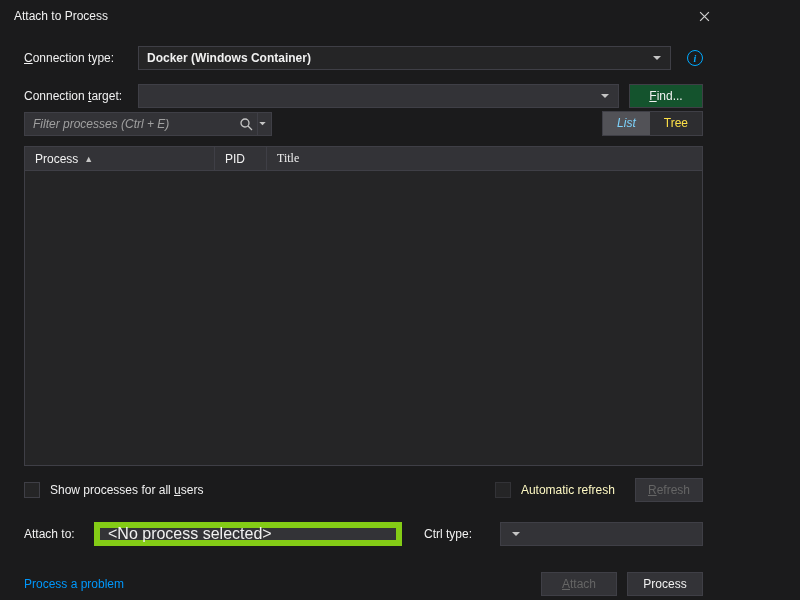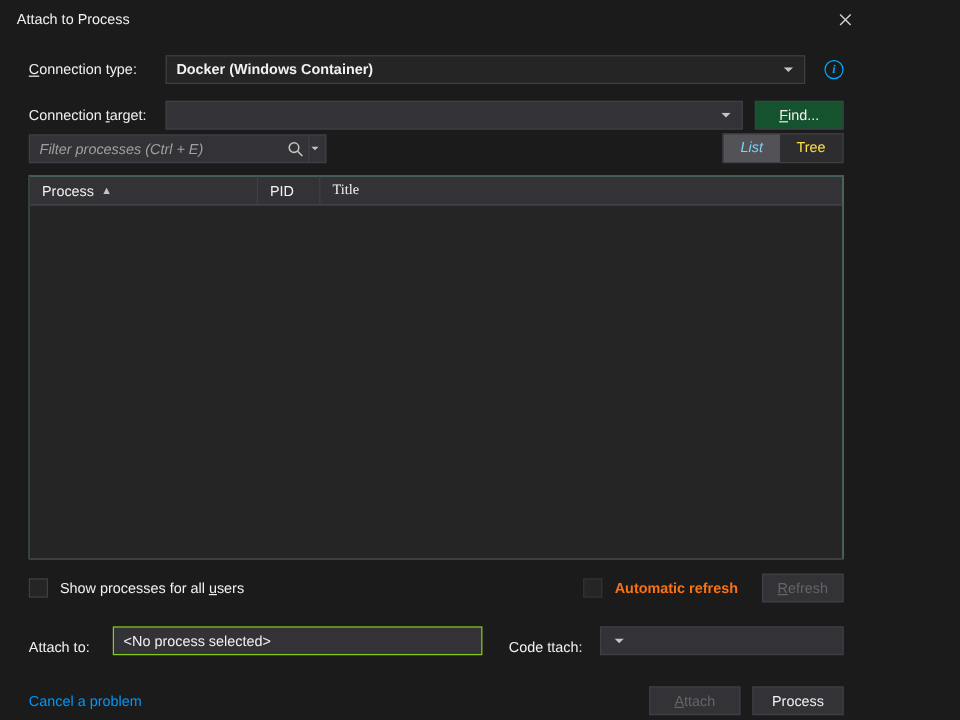--- a/index.html
+++ b/index.html
@@ -37,25 +37,25 @@
   .grid-header .col { display: flex; align-items: center; padding: 0 10px; font-size: 12px; color: #f1f1f1; border-right: 1px solid #3f3f46; }
   .grid-header .col:last-child { border-right: none; font-family: Liberation Serif, serif; }
   .col-process { width: 190px; gap: 6px; }
   .col-pid { width: 52px; }
   .col-title { flex: 1; }
   .sort-arrow { font-size: 9px; color: #c5c5c5; }
   .grid-body { flex: 1; background: #252526; }
   .checkbox-row { display: flex; align-items: center; margin-top: 12px; gap: 10px; }
   .chk { width: 16px; height: 16px; border: 1px solid #3f3f46; background: #252526; cursor: pointer; }
   .chk-label { font-size: 12px; color: #f1f1f1; }
-  .chk-label.disabled { color: #f97316; font-weight: bold; }
+  .chk-label.disabled { color: #fef9c3; }
   .chk.disabled { border-color: #333337; }
-  .attach-row { display: flex; align-items: flex-end; margin-top: 20px; gap: 10px; }
+  .attach-row { display: flex; align-items: center; margin-top: 20px; gap: 10px; }
   .attach-row .label-sm { font-size: 12px; color: #f1f1f1; }
-  .textfield { height: 24px; background: #333337; border: 1px solid #84cc16; display: flex; align-items: center; padding: 0 8px; font-size: 12px; color: #f1f1f1; }
+  .textfield { height: 24px; background: #333337; border: 6px solid #84cc16; display: flex; align-items: center; padding: 0 8px; font-size: 16px; color: #f1f1f1; }
   .link-row { margin-top: 26px; display: flex; align-items: center; }
   .link { color: #0097fb; font-size: 12px; cursor: pointer; }
   .footer-btns { margin-left: auto; display: flex; gap: 10px; }
   .footer-btns .btn { min-width: 76px; }
   .mnemonic { text-decoration: underline; }
 </style>
 </head>
 <body>
 
 <div class="dialog">
@@ -138,32 +138,32 @@
       <span class="chk-label">Show processes for all <span class="mnemonic">u</span>sers</span>
       <div class="spacer"></div>
       <div class="chk disabled"></div>
       <span class="chk-label disabled">Automatic refresh</span>
       <button class="btn disabled" style="margin-left:10px;min-width:60px;"><span class="mnemonic">R</span>efresh</button>
     </div>
 
     <div class="attach-row">
       <span class="label-sm" style="width:60px;">Attach to:</span>
       <div class="textfield" style="width:308px;">&lt;No process selected&gt;</div>
-      <span class="label-sm" style="margin-left:12px;width:66px;">Code ttach:</span>
+      <span class="label-sm" style="margin-left:12px;width:66px;">Ctrl type:</span>
       <div class="dropdown dark" style="flex:1;">
         <span class="dropdown-arrow">
             <svg width="8" height="5" viewBox="0 0 8 5">
               <path d="M0 0 L4 4 L8 0 Z"></path>
             </svg>
           </span>
       </div>
     </div>
 
     <div class="link-row">
-      <span class="link">Cancel a problem</span>
+      <span class="link">Process a problem</span>
       <div class="footer-btns">
         <button class="btn disabled"><span class="mnemonic">A</span>ttach</button>
         <button class="btn">Process</button>
       </div>
     </div>
 
   </div>
 </div>
 
 </body></html>

